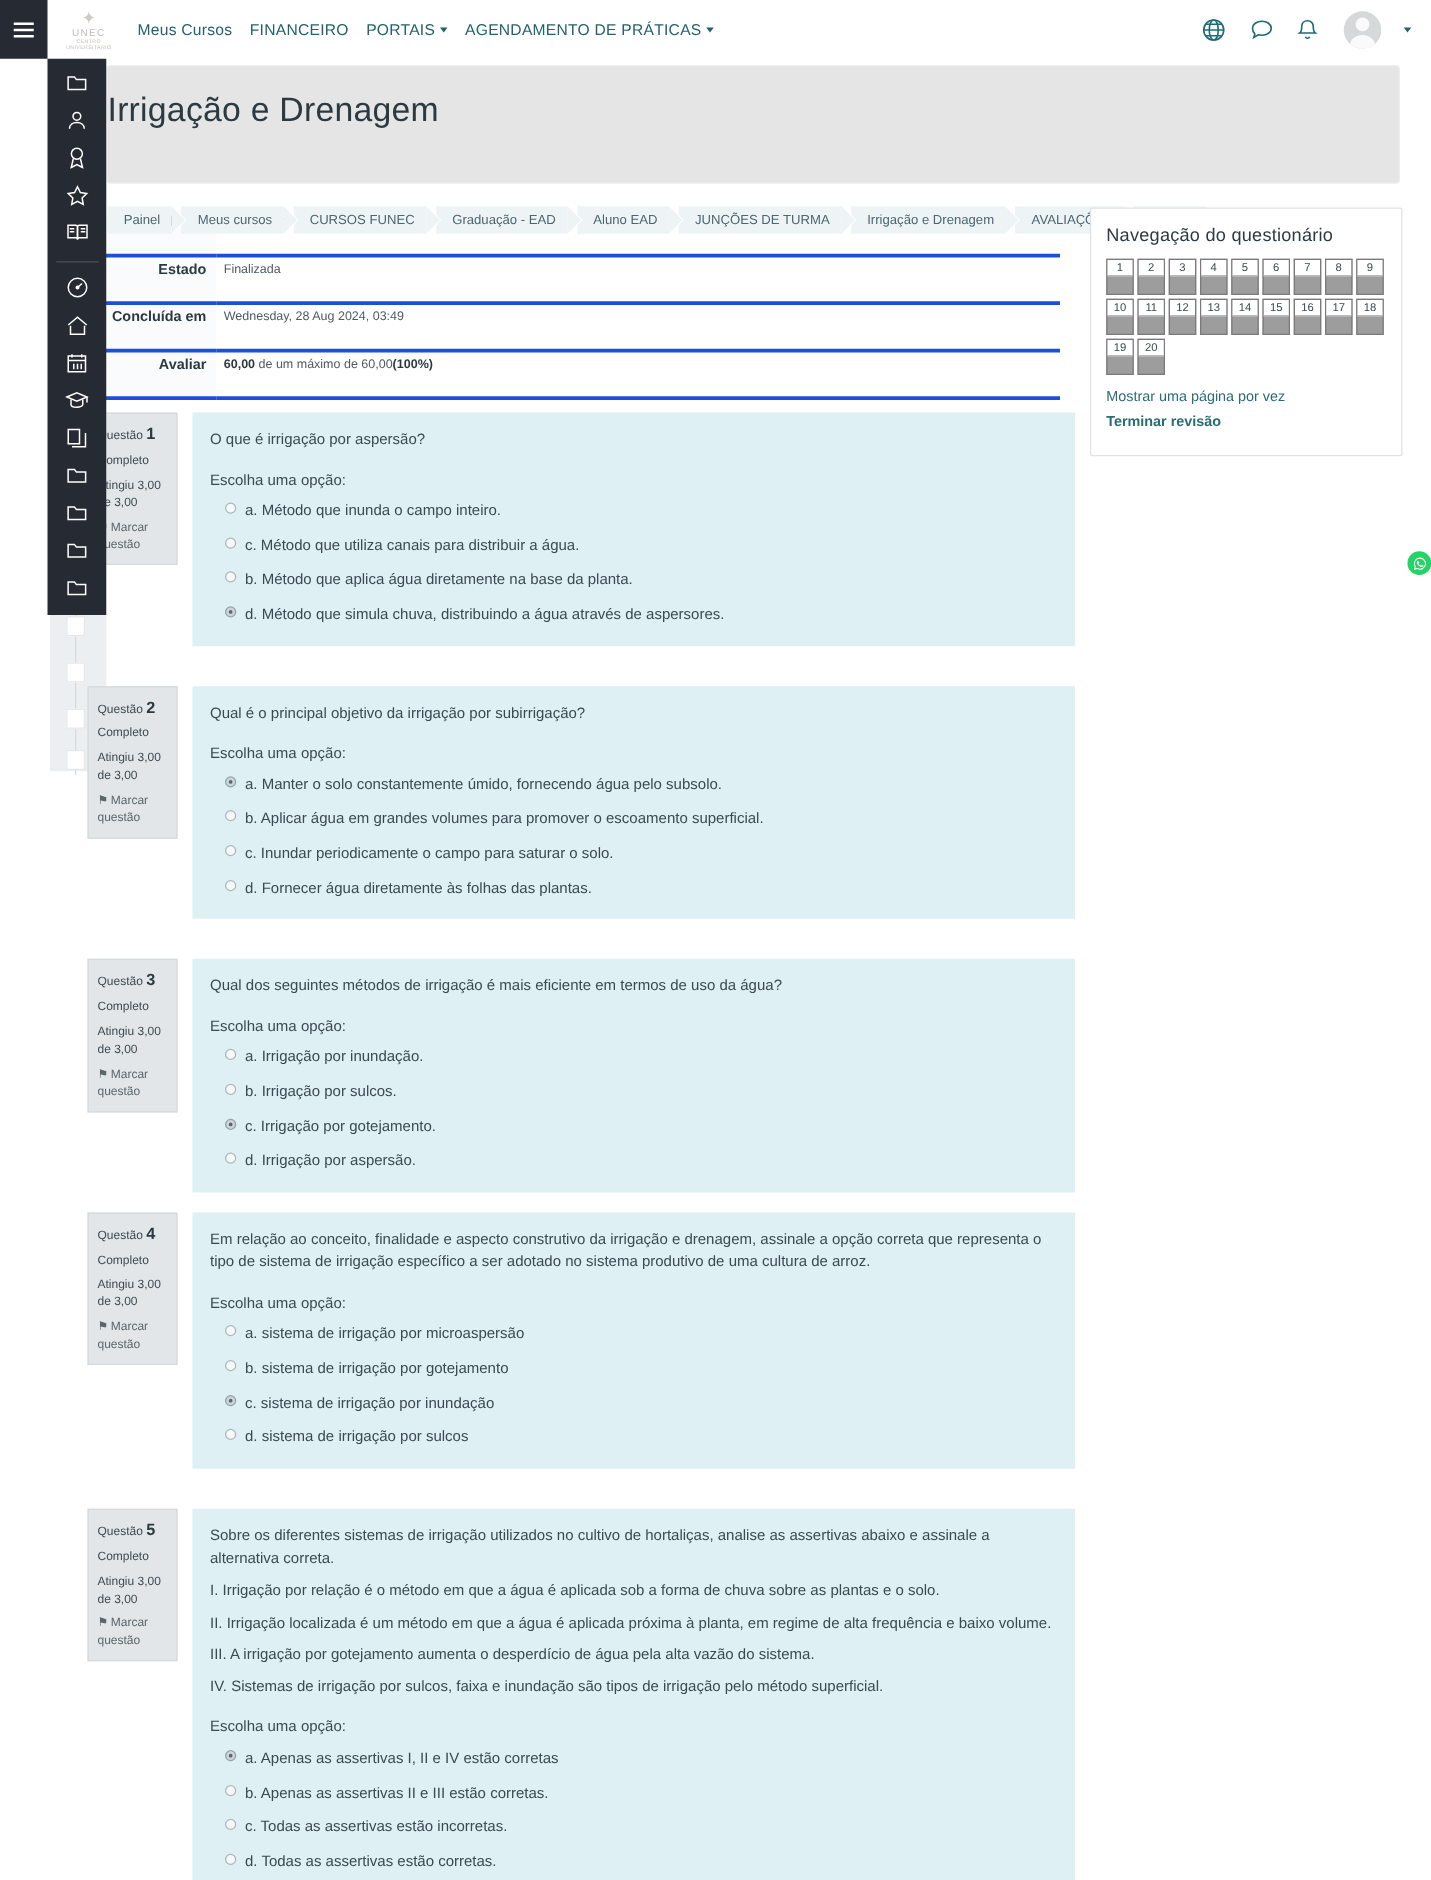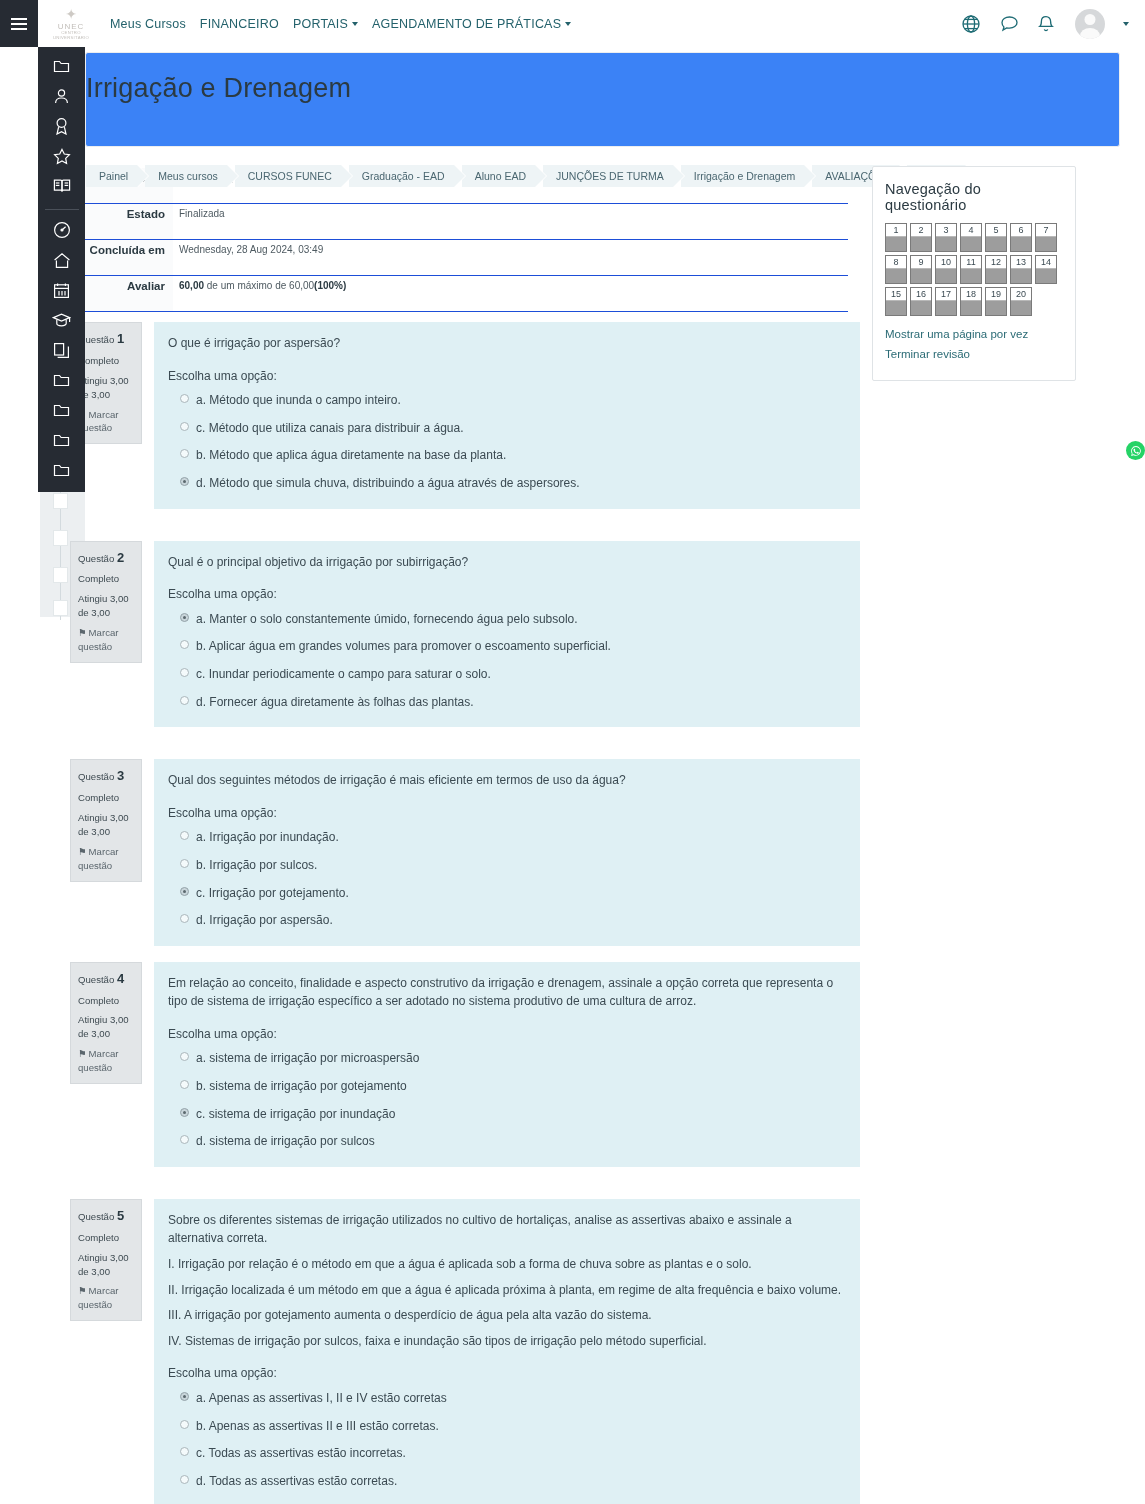--- a/index.html
+++ b/index.html
@@ -90,21 +90,21 @@
     background: #d3dade; z-index: 6;
   }
   .index-node {
     position: absolute; left: 53px; width: 15px; height: 16px;
     background: #ffffff; border: 1px solid #e3e8ea; z-index: 7;
   }
 
   
   #header-card {
     position: absolute; left: 85px; top: 52px; width: 1035px; height: 95px;
-    background: #3b82f6; border: 1px solid #eceef0; border-radius: 3px;
+    background: #e5e5e5; border: 1px solid #eceef0; border-radius: 3px;
     z-index: 10;
   }
   #page-title {
     position: absolute; left: 0px; top: 20px; width: 900px;
     font-size: 27px; font-weight: 400; color: #2b3a42; letter-spacing: .2px;
   }
   #breadcrumb {
     position: absolute; left: 0px; top: 112px; height: 22px;
     display: flex; align-items: stretch; z-index: 12;
   }
@@ -128,21 +128,21 @@
   .crumb:last-child { margin-right: 0; }
 
   
   #content {
     position: absolute; left: 70px; top: 168px; width: 790px;
     z-index: 8;
   }
 
   
   #summary-table { width: 778px; border-collapse: collapse; }
-  #summary-table tr { border-bottom: 1px solid #1d4ed8; }
+  #summary-table tr { border-bottom: 3px solid #1d4ed8; }
   #summary-table th {
     text-align: right; padding: 4px 8px 4px 0; width: 103px;
     font-size: 11.5px; font-weight: bold; color: #2b3a42;
     vertical-align: top; background: #fafbfc;
   }
   #summary-table td {
     text-align: left; padding: 4px 0 20px 6px;
     font-size: 10px; color: #4e5a61; vertical-align: top;
   }
   #summary-table td b { color: #2b3a42; font-weight: bold; }
@@ -181,21 +181,21 @@
   }
   .radio.sel { background: #c9d6db; border-color: #93a2a8; }
   .radio.sel::after {
     content: ""; position: absolute; left: 2px; top: 2px;
     width: 3px; height: 3px; border-radius: 50%; background: #5b686e;
   }
   .opt span { color: #3b4a52; }
 
   
   #qnav {
-    position: absolute; left: 872px; top: 166px; width: 204px;
+    position: absolute; left: 872px; top: 166px; width: 250px;
     background: #ffffff; border: 1px solid #dfe3e6; border-radius: 2px;
     padding: 14px 12px 16px 12px; z-index: 11;
   }
   #qnav h3 {
     font-size: 14.5px; font-weight: 400; color: #2b3a42;
     margin-bottom: 10px; letter-spacing: .2px;
   }
   #qnav-grid { display: flex; flex-wrap: wrap; gap: 3px; margin-bottom: 12px; }
   .qbox {
     width: 22px; height: 29px; border: 1px solid #7a7a7a;
@@ -203,21 +203,21 @@
   }
   .qbox span {
     display: block; height: 13px; line-height: 13px;
     background: #ffffff; font-size: 9px; color: #3b4a52;
     text-align: center; border-bottom: 1px solid #b9b9b9;
   }
   .qnav-link {
     display: block; font-size: 11.5px; color: #2b6b75;
     margin-bottom: 8px; cursor: pointer;
   }
-  .qnav-link:last-child { margin-bottom: 4px; }
+  .qnav-link:last-child { margin-bottom: 4px; font-weight: bold; }
 
   
   #wa-float {
     position: absolute; left: 1126px; top: 441px;
     width: 19px; height: 19px; border-radius: 50%;
     background: #25d366; display: flex; align-items: center;
     justify-content: center; cursor: pointer; z-index: 60;
   }
   #wa-float svg { display: block; }
 </style>

